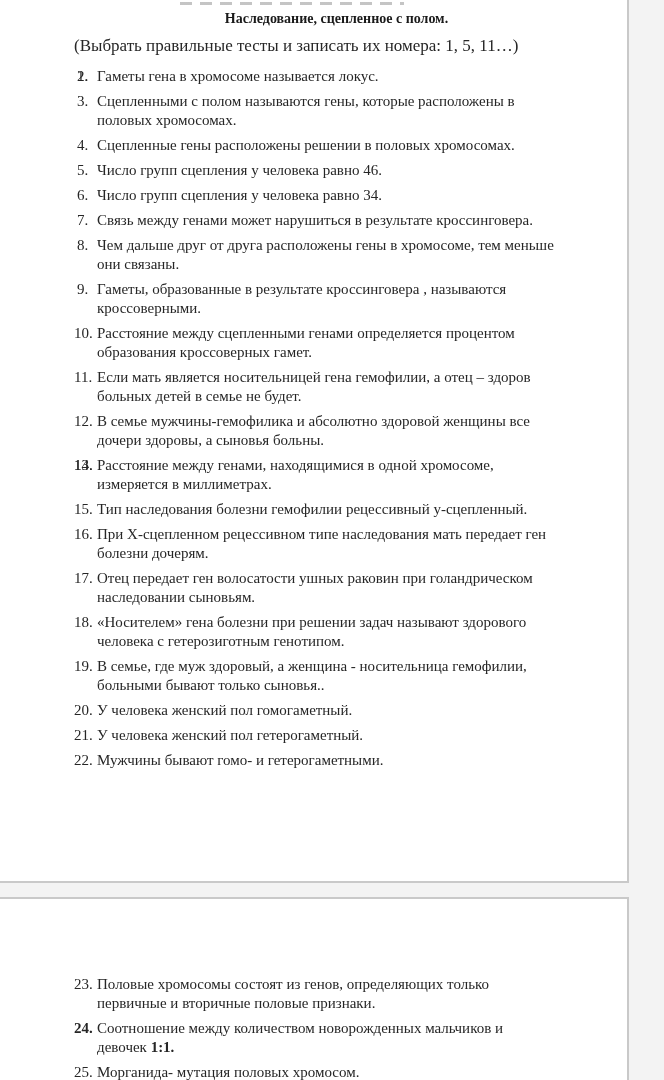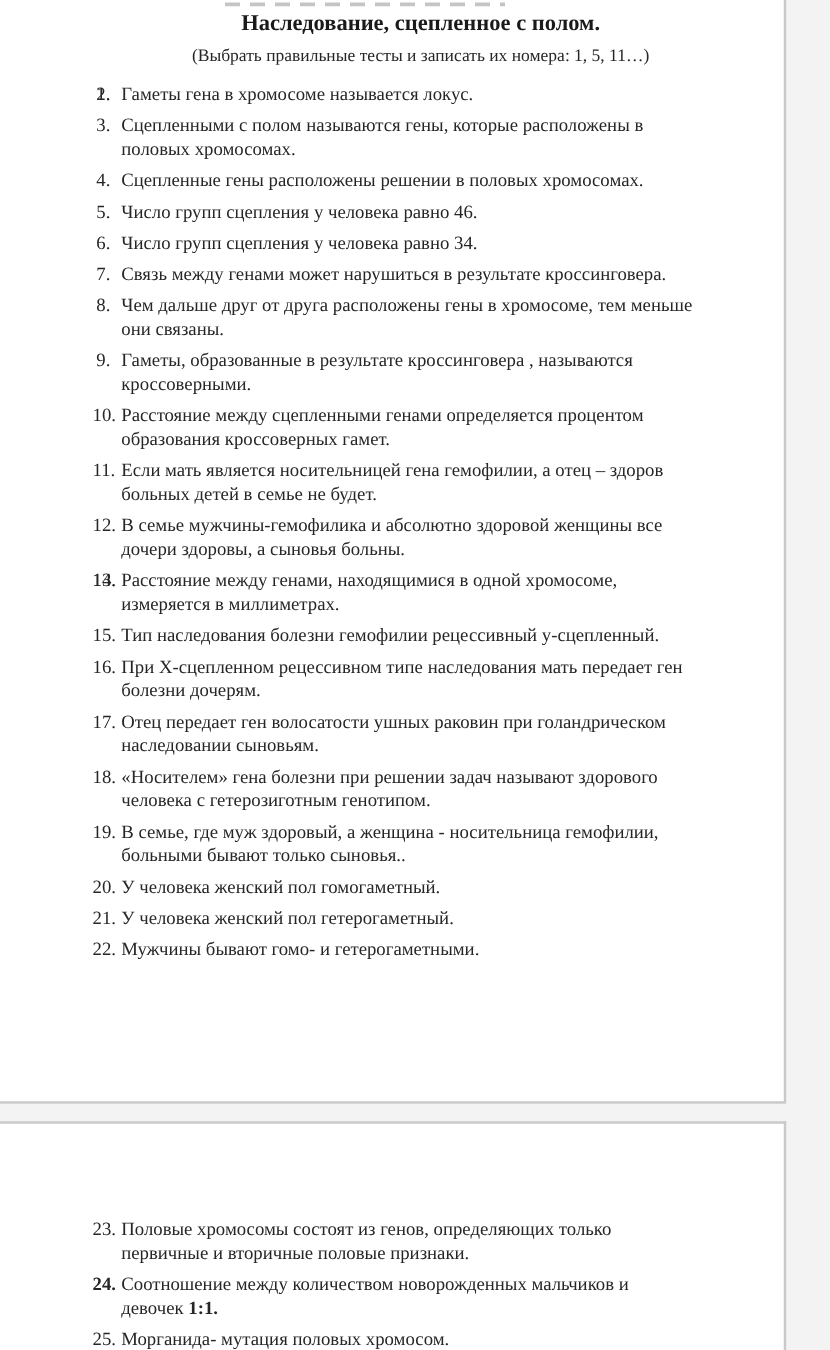--- a/index.html
+++ b/index.html
@@ -32,27 +32,27 @@
     top: 8px; left: 186px;
     width: 224px; height: 3px;
     background: repeating-linear-gradient(90deg, #8a8a8a 0 12px, transparent 12px 20px);
     opacity: .5;
   }
   .inner1 { padding: 14px 28px 0 80px; }
   .inner2 { padding: 64px 28px 0 80px; }
   .doc-title {
     text-align: center;
     font-weight: bold;
-    font-size: 18px;
+    font-size: 14px;
     line-height: 21px;
     color: #1a1a1a;
   }
   .doc-subtitle {
-    text-align: center;
-    font-size: 14px;
+    text-align: left;
+    font-size: 17px;
     line-height: 19px;
     margin-top: 7px;
   }
   .list { margin-top: 12px; }
   .item {
     position: relative;
     padding-left: 23px;
     margin-bottom: 6px;
     font-size: 15px;
     line-height: 19px;

